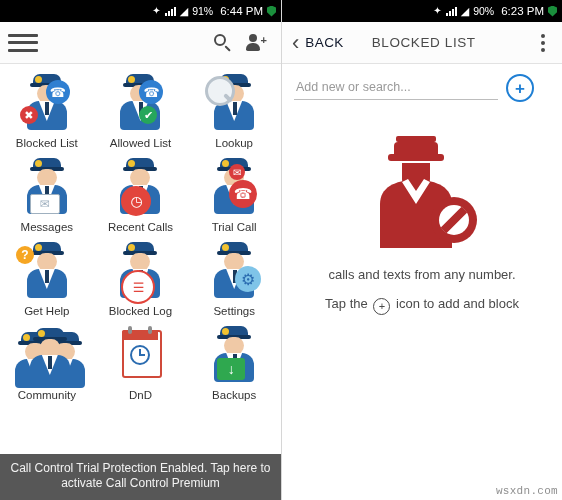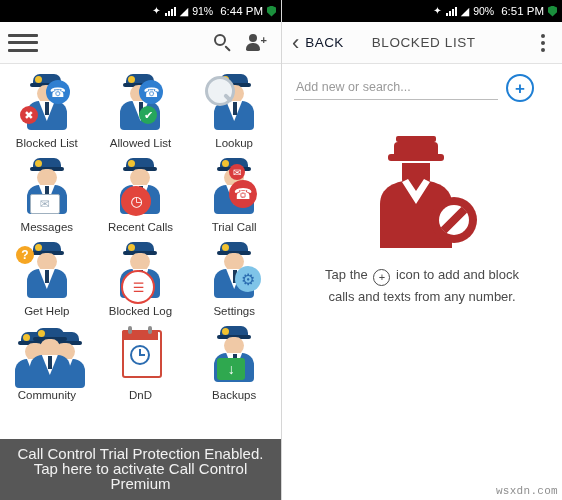--- a/index.html
+++ b/index.html
@@ -113,21 +113,21 @@
   .empty-msg .inline-plus{
     display:inline-flex;width:15px;height:15px;border-radius:50%;
     border:1.6px solid #4a4a4a;align-items:center;justify-content:center;
     font-size:11px;line-height:11px;vertical-align:-2px;margin:0 2px;
   }
 
   
   .toast{
     position:absolute;left:0;bottom:0;width:281px;
     background:rgba(64,64,64,.88);
-    color:#f2f2f2;font-size:15px;line-height:15px;
+    color:#f2f2f2;font-size:12px;line-height:15px;
     text-align:center;padding:7px 10px 9px 10px;box-sizing:border-box;
   }
   .watermark{
     position:absolute;right:4px;bottom:3px;
     font-size:11px;color:#8f8f8f;letter-spacing:.3px;font-family:Liberation Mono, monospace;
   }
   .divider{width:1px;height:500px;background:#d6d6d6;}
 </style>
 </head>
 <body>
@@ -388,21 +388,21 @@
       <div class="sb-right">
         <span class="sb-ico">✦</span>
         <span class="signal">
             <i></i>
             <i></i>
             <i></i>
             <i></i>
           </span>
         <span class="wifi">◢</span>
         <span class="sb-batt">90%</span>
-        <span class="sb-time">6:51 PM</span>
+        <span class="sb-time">6:23 PM</span>
         <span class="shield"></span>
       </div>
     </div>
 
     <div class="actionbar">
       <span class="back-chevron">‹</span>
       <span class="ab-text">BACK</span>
       <span class="ab-title">BLOCKED LIST</span>
       <div class="ab-spacer"></div>
       <div class="kebab">
@@ -428,24 +428,24 @@
           <path d="M18 70 c0 -16 14 -24 36 -24 c22 0 36 8 36 24 v44 h-72 z"></path>
         </g>
         <path d="M40 48 l14 22 l14 -22 l-6 -3 l-8 12 l-8 -12 z" fill="#ffffff"></path>
         <circle cx="92" cy="86" r="23" fill="#b02b2b"></circle>
         <circle cx="92" cy="86" r="15" fill="#ffffff"></circle>
         <rect x="77" y="82" width="30" height="8" rx="1" fill="#b02b2b" transform="rotate(-45 92 86)"></rect>
       </svg>
     </div>
 
     <div class="empty-msg">
+      <div>calls and texts from any number.</div>
       <div style="margin-top:8px;">
         <span>Tap the</span>
         <span class="inline-plus">+</span>
         <span>icon to add and block</span>
       </div>
-      <div>calls and texts from any number.</div>
     </div>
 
     <div class="watermark">wsxdn.com</div>
   </div>
 
 </div>
 
 </body></html>

